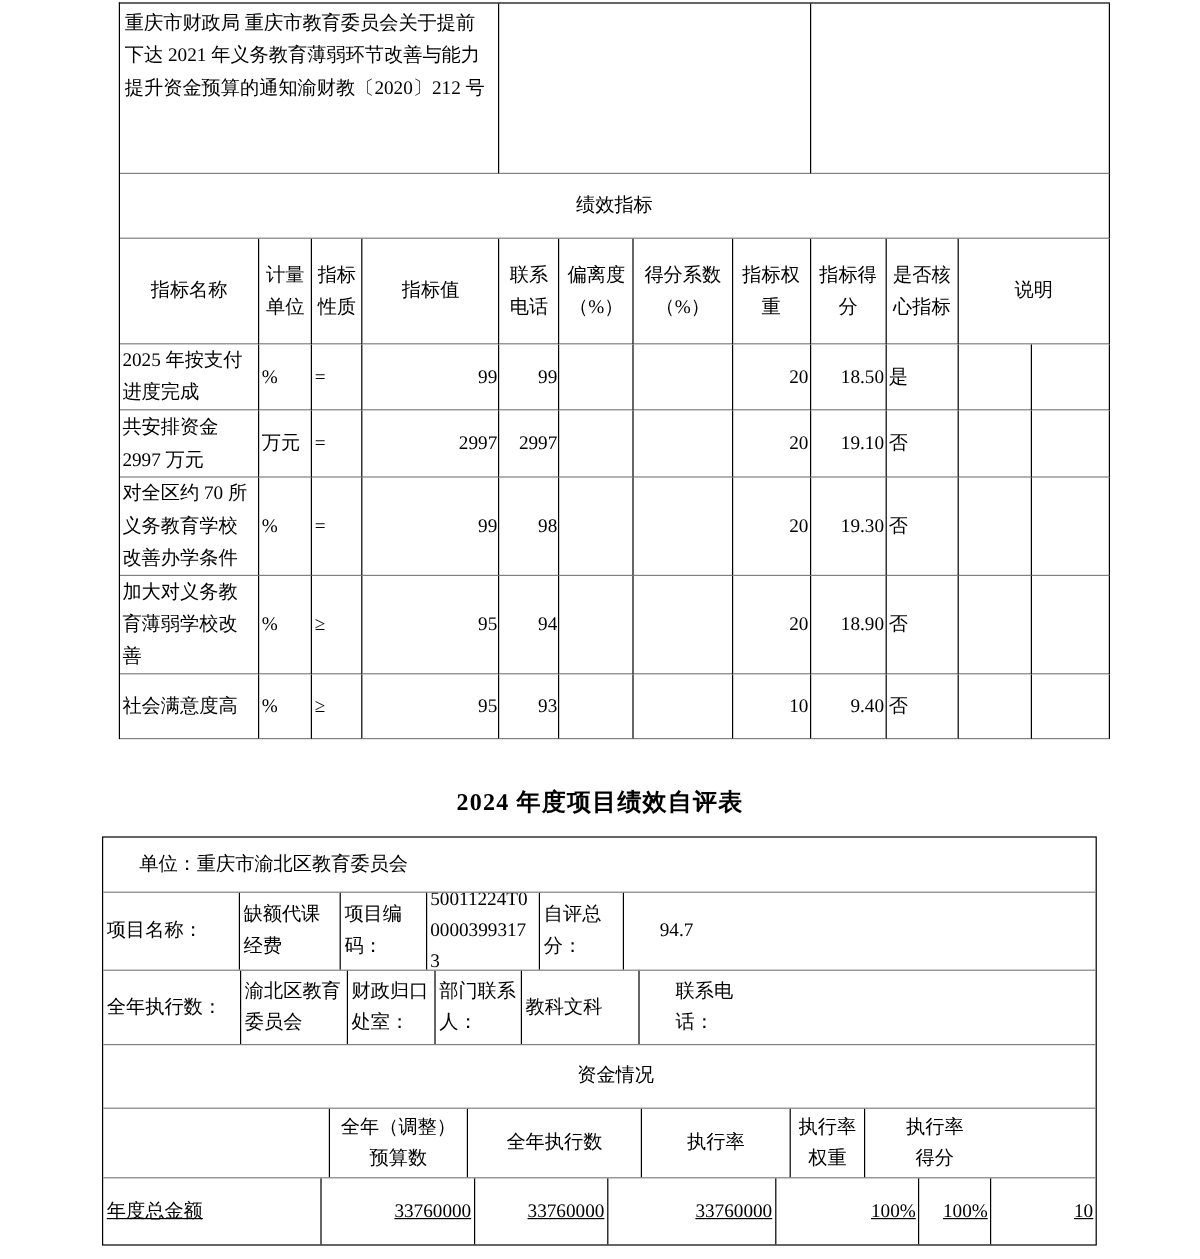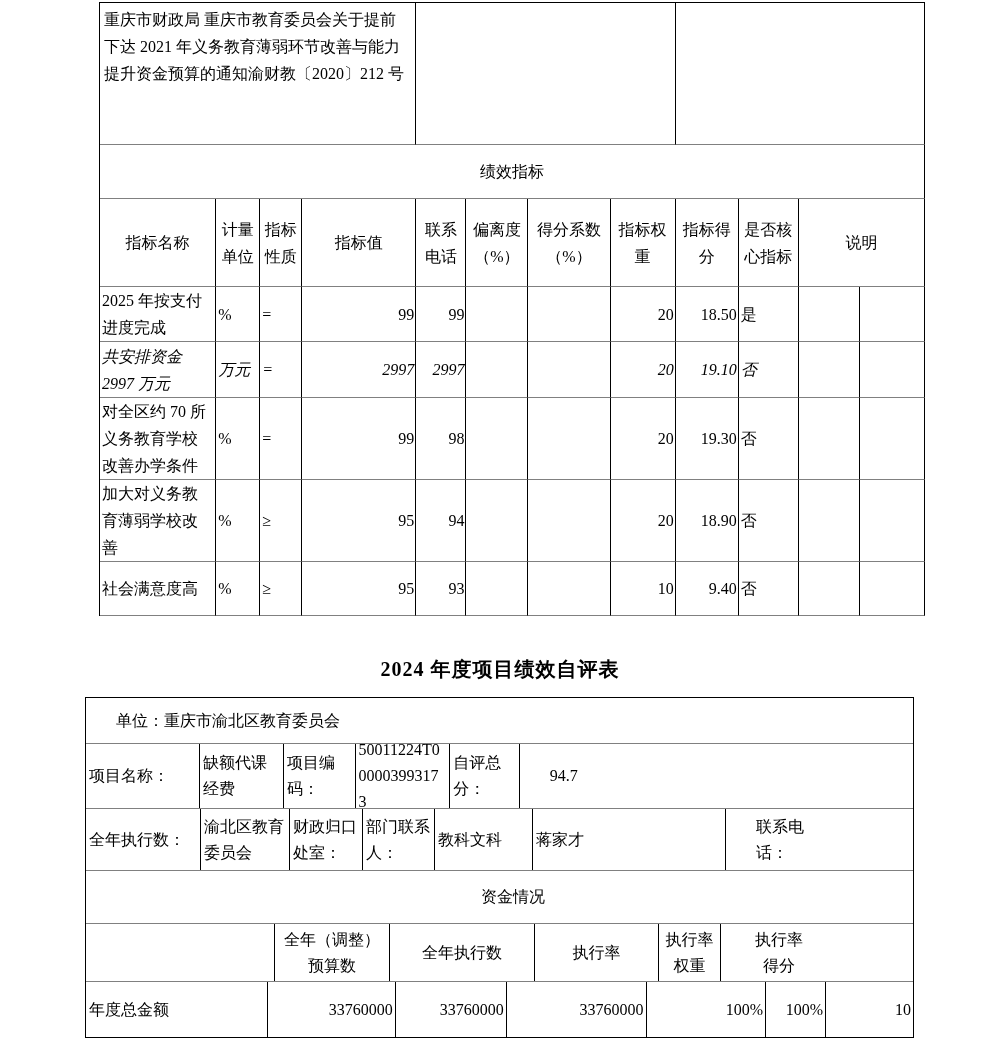--- a/index.html
+++ b/index.html
@@ -18,21 +18,21 @@
   }
   #t1 td{
     border-right:1px solid #000;border-bottom:1px solid #808080;
     padding:0 2px;vertical-align:middle;overflow:hidden;
     line-height:27px;
   }
   #t1 tr.rA{height:142px;}
   #t1 tr.rB{height:54px;}
   #t1 tr.rH{height:88px;}
   #t1 tr.r1{height:51px;}
-  #t1 tr.r2{height:56px;font-style:italic;}
+  #t1 tr.r2{height:56px;}
   #t1 tr.r3{height:82px;}
   #t1 tr.r4{height:56px;}
   #t1 tr.r5{height:54px;}
   #t1 td.top{vertical-align:top;padding:3px 4px;}
   #t1 td.ctr{text-align:center;}
   #t1 td.num{text-align:right;padding-right:1px;}
   #t1 td.lft{text-align:left;}
 
   
   #pageTitle{
@@ -40,21 +40,21 @@
     text-align:center;font-size:20px;font-weight:bold;
     letter-spacing:1px;line-height:38px;
   }
 
   
   #t2{
     position:absolute;left:85px;top:697px;width:829px;
     border:1px solid #000;
   }
   .t2row{display:flex;border-bottom:1px solid #808080;}
-  .t2row:last-child{border-bottom:none;}
+  .t2row:last-child{border-bottom:none;text-decoration:underline;}
   .t2cell{
     border-right:1px solid #000;
     display:flex;align-items:center;
     padding:0 3px;overflow:hidden;line-height:26px;
   }
   .t2cell:last-child{border-right:none;margin-left:27px;}
   .t2cell.ctr{justify-content:center;text-align:center;}
   .t2cell.num{justify-content:flex-end;text-align:right;padding-right:2px;}
   .rU{height:46px;}
   .rP{height:65px;}
@@ -189,21 +189,20 @@
     <div class="t2cell" style="width:98px;word-break:break-all">50011224T000003993173</div>
     <div class="t2cell" style="width:72px">自评总分：</div>
     <div class="t2cell" style="width:380px">94.7</div>
   </div>
   <div class="t2row rD">
     <div class="t2cell" style="width:115px">全年执行数：</div>
     <div class="t2cell" style="width:89px">渝北区教育委员会</div>
     <div class="t2cell" style="width:73px">财政归口处室：</div>
     <div class="t2cell" style="width:72px">部门联系人：</div>
     <div class="t2cell" style="width:98px">教科文科</div>
-    <div class="t2cell" style="width:193px">蒋家才</div>
     <div class="t2cell" style="width:62px">联系电话：</div>
   </div>
   <div class="t2row rF">
     <div class="t2cell ctr" style="width:829px">资金情况</div>
   </div>
   <div class="t2row rFH">
     <div class="t2cell" style="width:189px"></div>
     <div class="t2cell ctr" style="width:115px">全年（调整）预算数</div>
     <div class="t2cell ctr" style="width:145px">全年执行数</div>
     <div class="t2cell ctr" style="width:124px">执行率</div>

